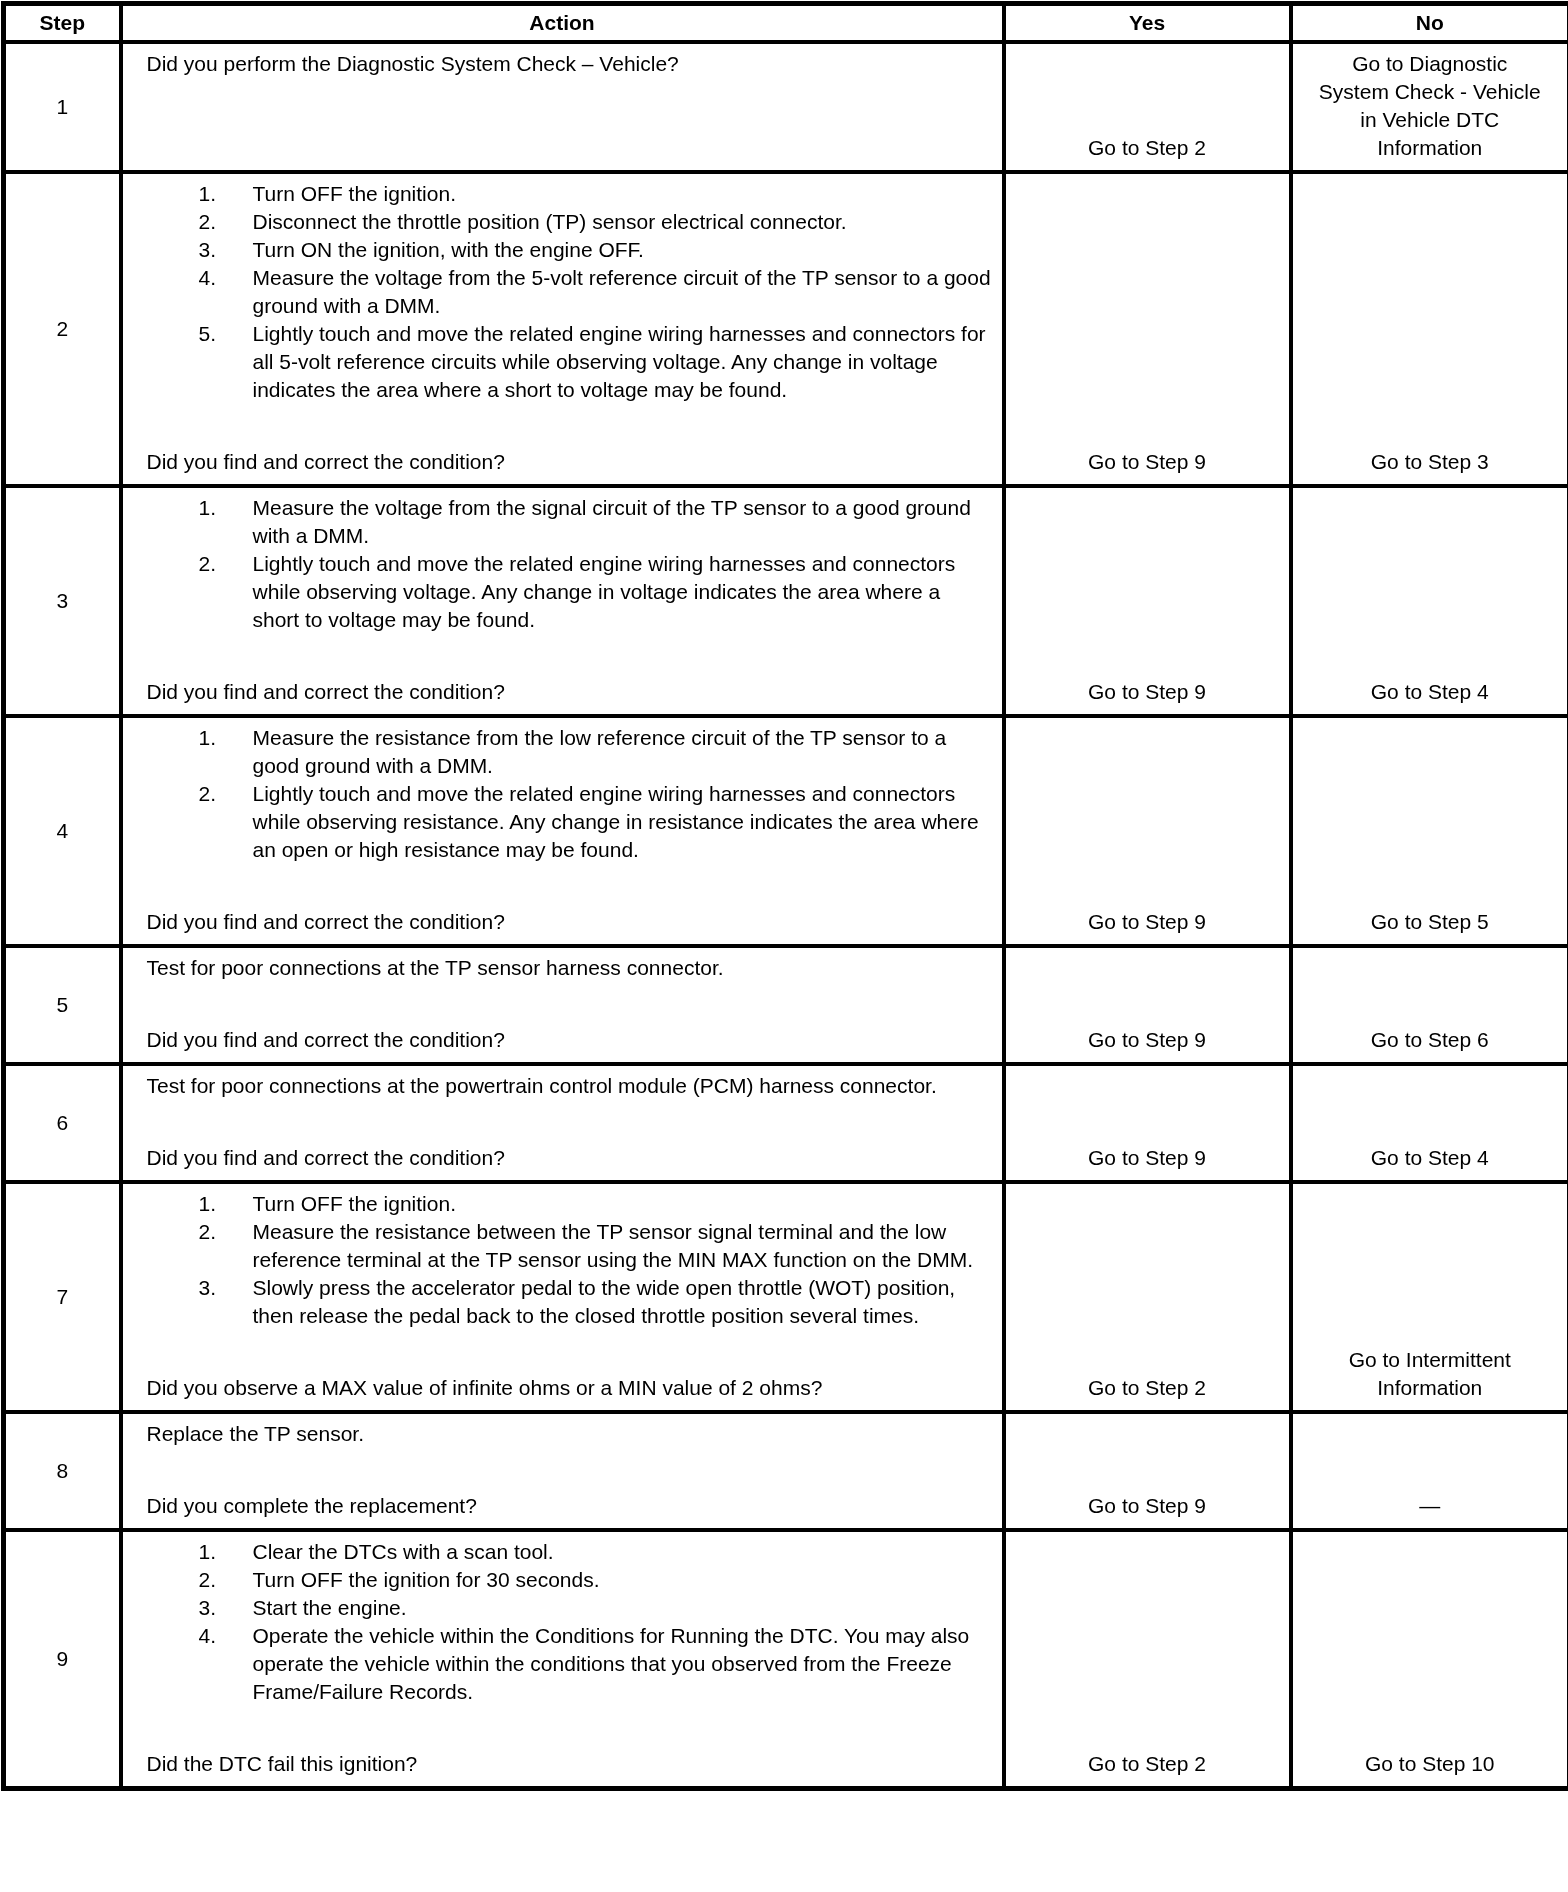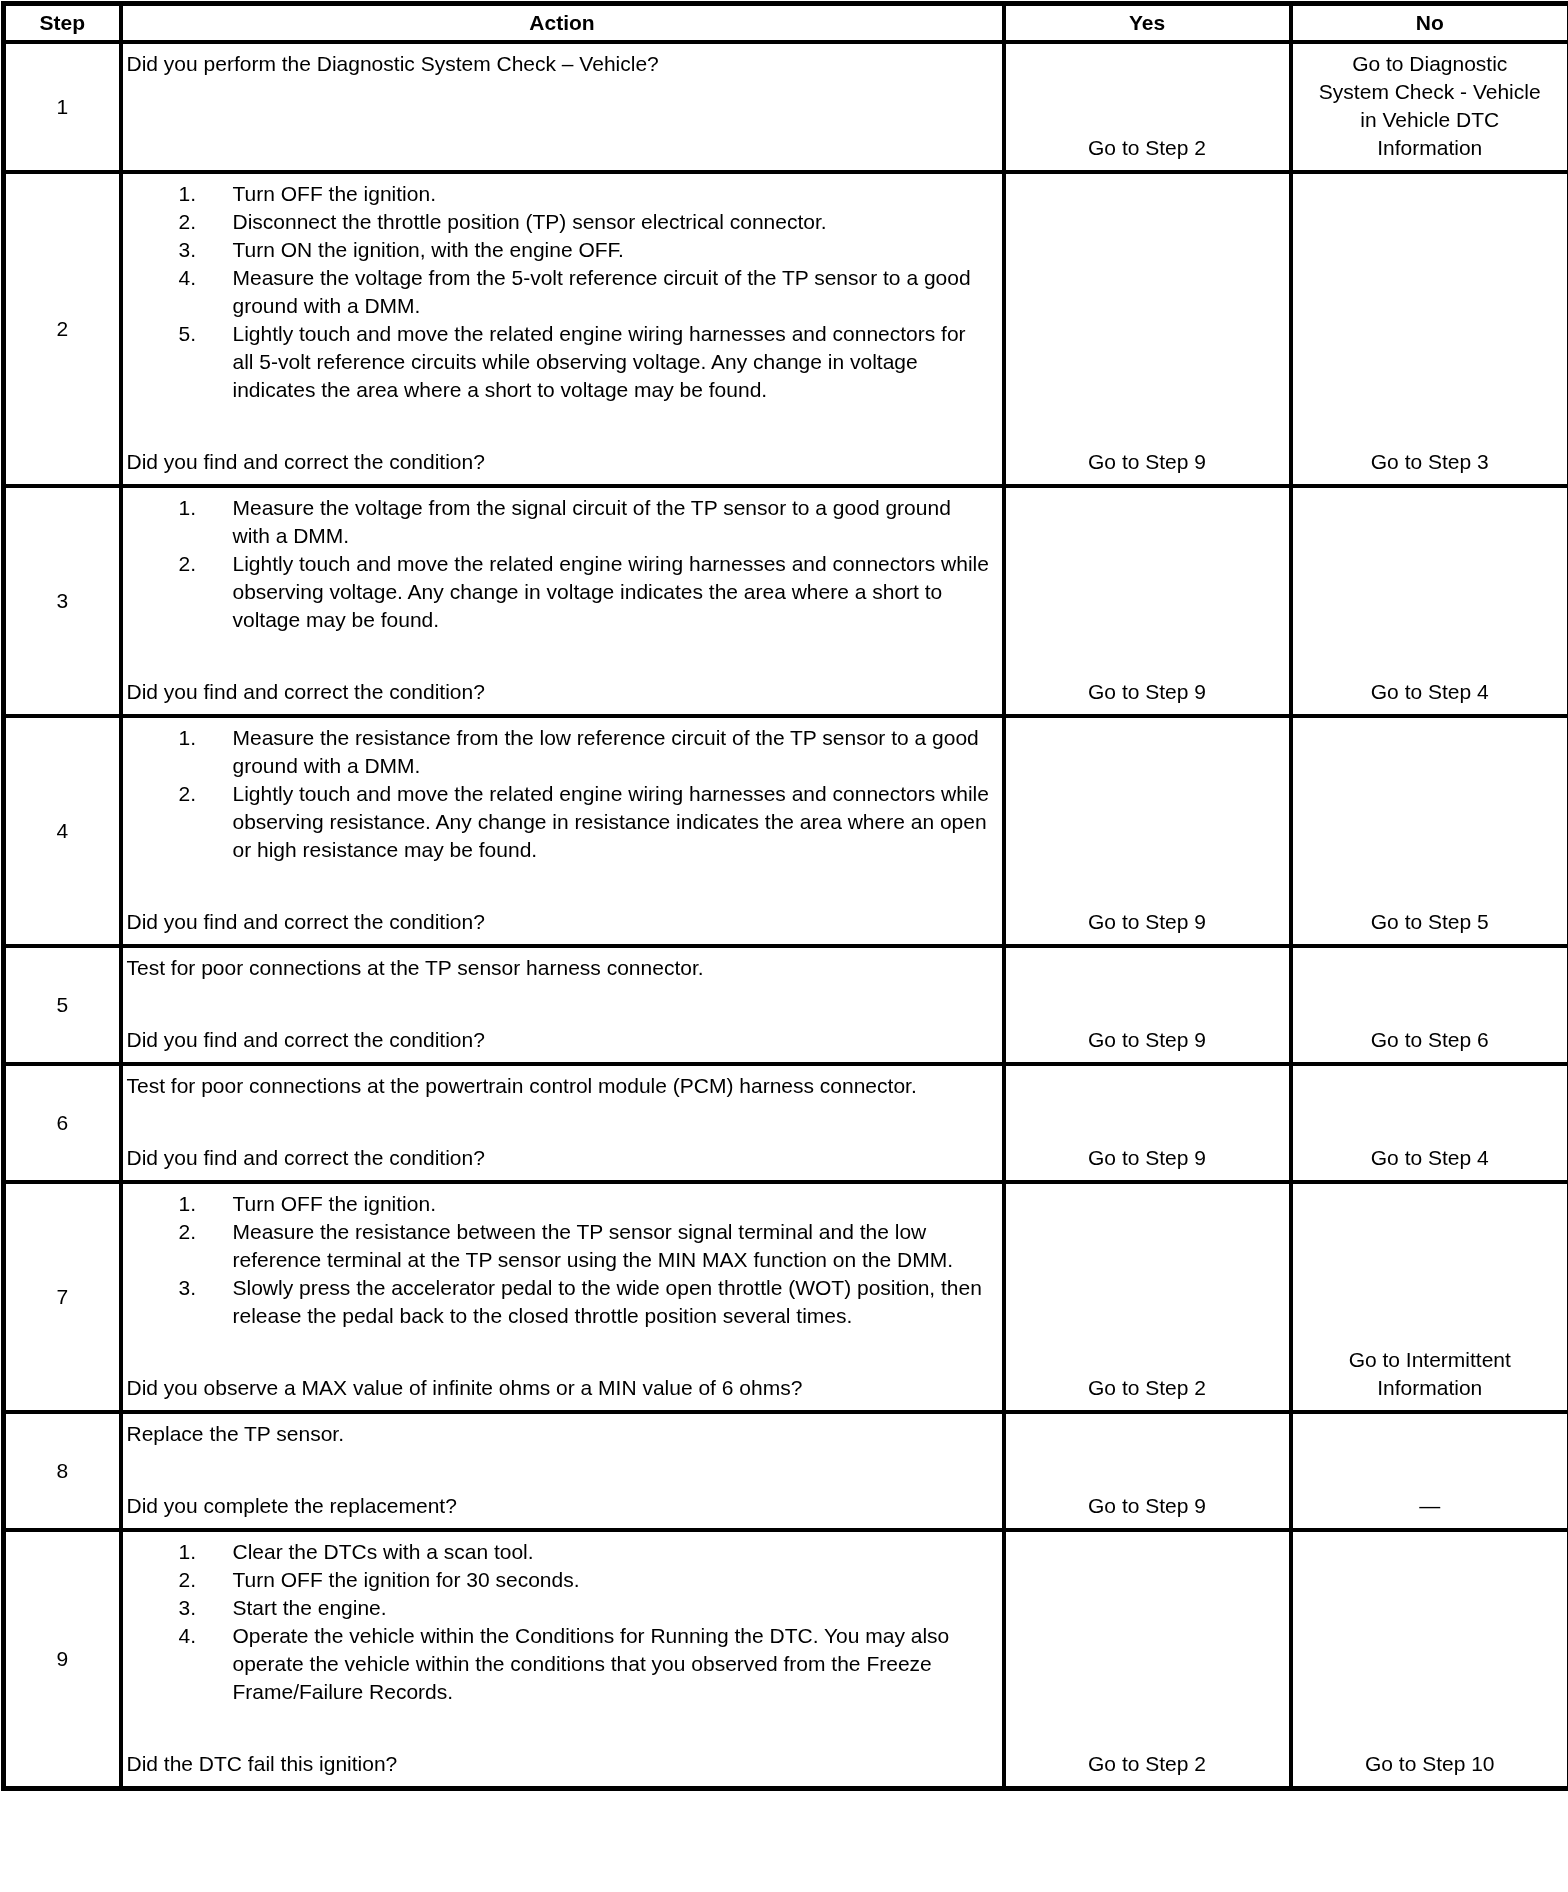--- a/index.html
+++ b/index.html
@@ -30,21 +30,21 @@
     font-size: 21px;
     line-height: 28px;
     vertical-align: top;
     padding: 0;
   }
   td.step-cell {
     vertical-align: middle;
     text-align: center;
   }
   td.action-cell {
-    padding: 6px 10px 8px 4px;
+    padding: 6px 10px 8px 24px;
   }
   .intro { text-align: left; }
   ol.action-list {
     margin: 0;
     padding: 0 0 0 52px;
     list-style: none;
   }
   ol.action-list li { display: flex; }
   .li-num { flex: 0 0 54px; width: 54px; }
   .li-text { flex: 1; }
@@ -227,21 +227,21 @@
               </li>
               <li>
                 <span class="li-num">2.</span>
                 <span class="li-text">Measure the resistance between the TP sensor signal terminal and the low reference terminal at the TP sensor using the MIN MAX function on the DMM.</span>
               </li>
               <li>
                 <span class="li-num">3.</span>
                 <span class="li-text">Slowly press the accelerator pedal to the wide open throttle (WOT) position, then release the pedal back to the closed throttle position several times.</span>
               </li>
             </ol>
-      <div class="question">Did you observe a MAX value of infinite ohms or a MIN value of 6 ohms?</div>
+      <div class="question">Did you observe a MAX value of infinite ohms or a MIN value of 2 ohms?</div>
     </td>
     <td class="goto-cell">
       <span class="goto-text">Go to Step 2</span>
     </td>
     <td class="goto-cell">
       <span class="goto-text">Go to Intermittent Information</span>
     </td>
   </tr>
         <tr>
     <td class="step-cell">

